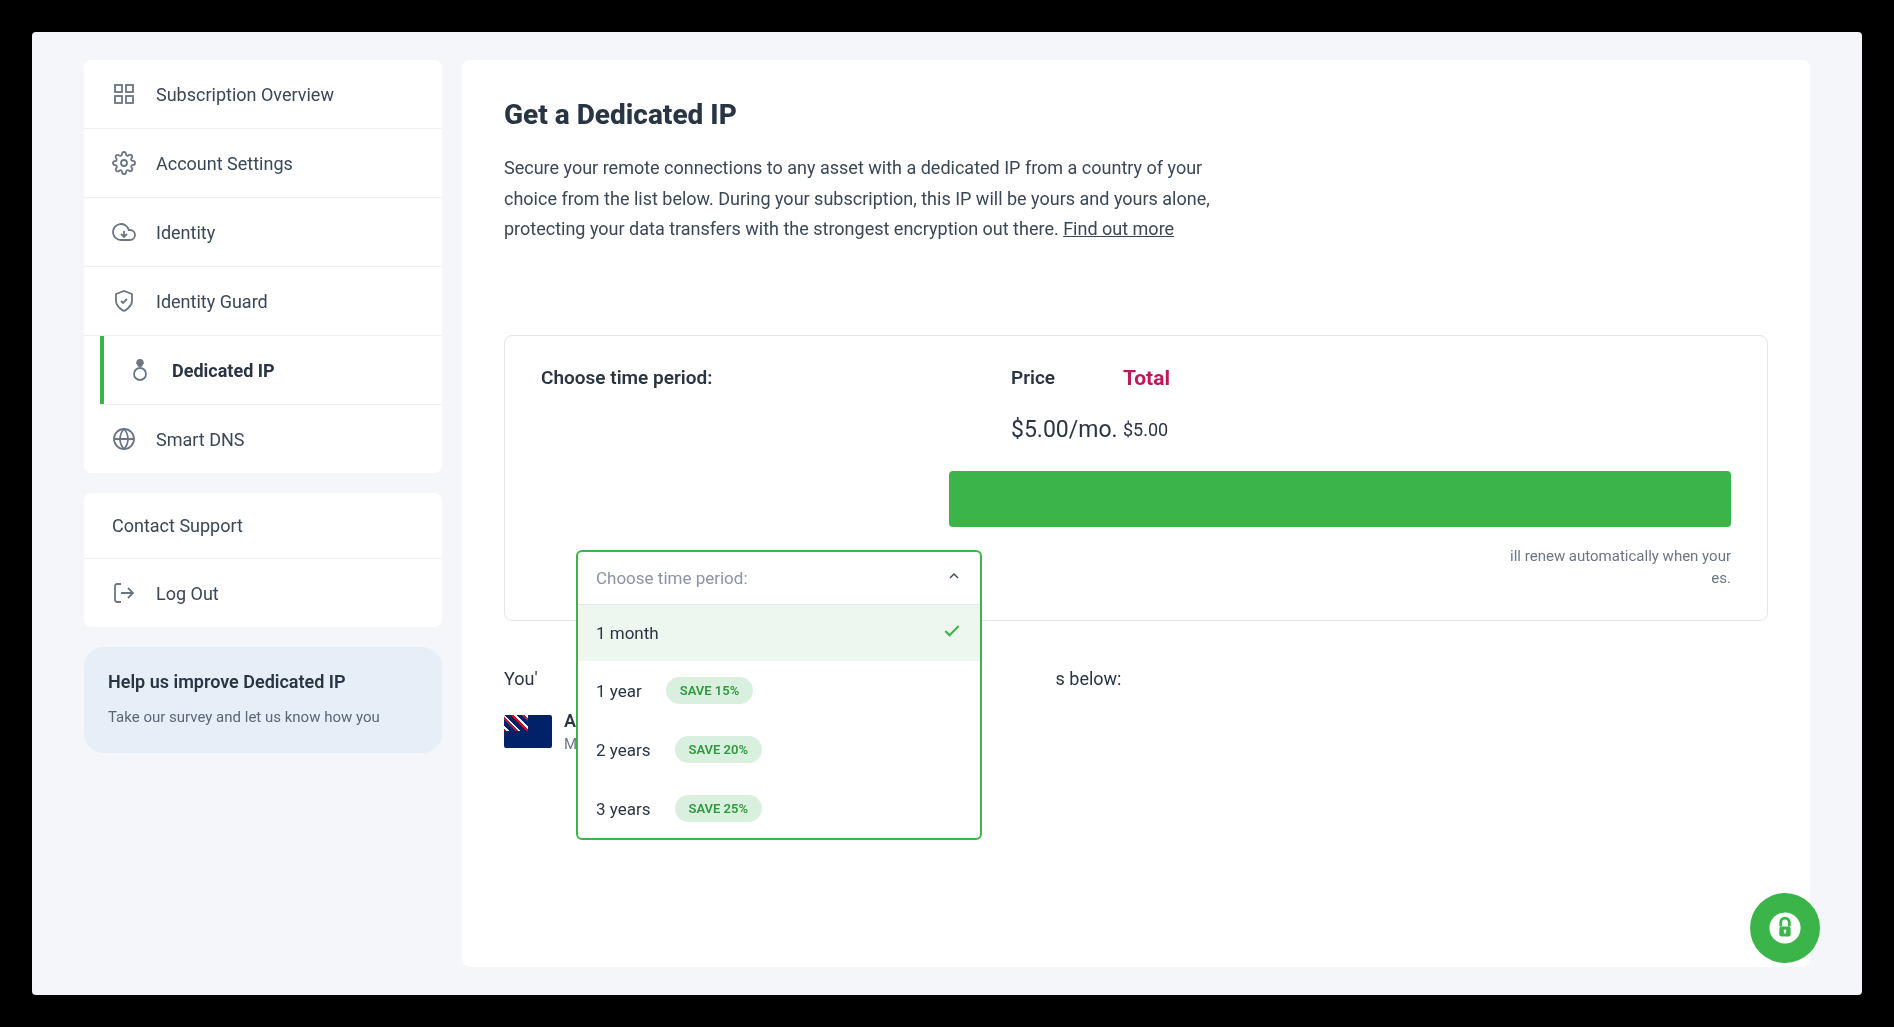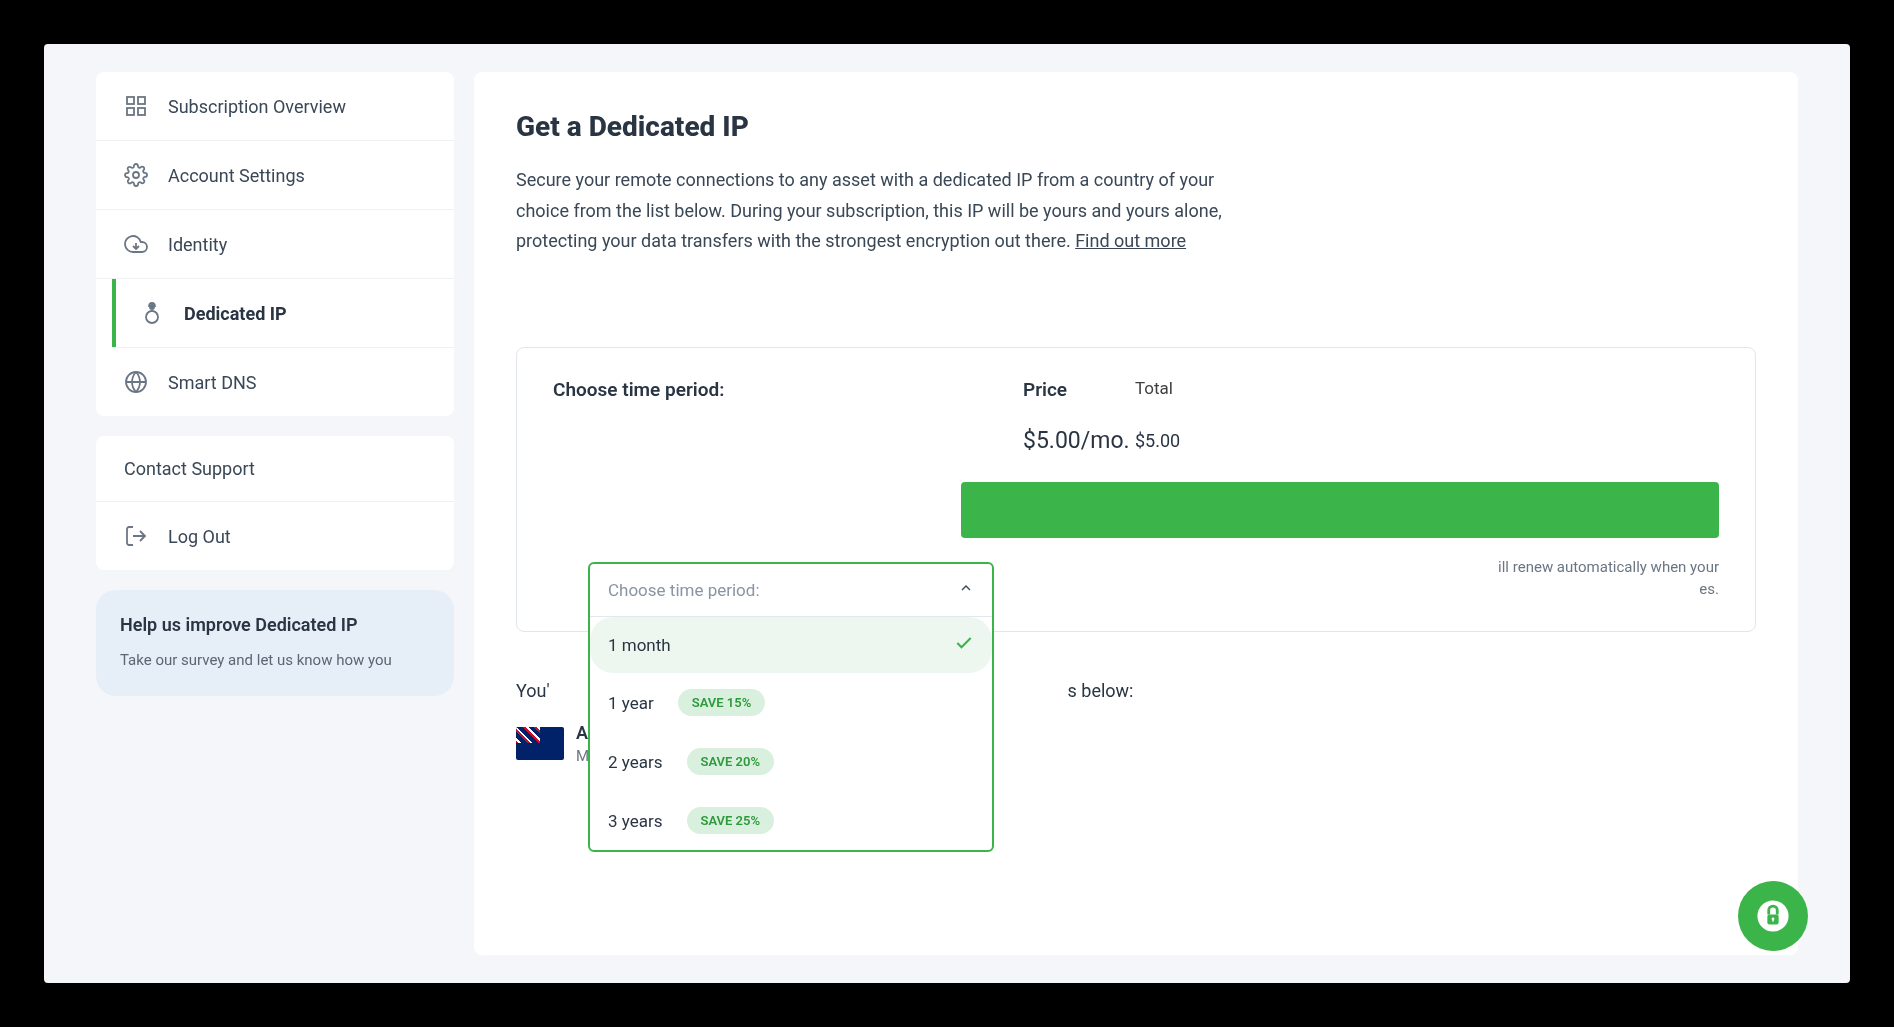--- a/index.html
+++ b/index.html
@@ -1,58 +1,58 @@
 <!DOCTYPE html>
 <html><head>
 <meta charset="utf-8">
 <style>
 * { box-sizing: border-box; margin: 0; padding: 0; }
 body { font-family: -apple-system, BlinkMacSystemFont, 'Segoe UI', Roboto, sans-serif; background: #000; }
-.outer { background: #000; padding: 44px; width: 1894px; height: 1027px; overflow: hidden; }
+.outer { background: #000; padding: 32px; width: 1894px; height: 1027px; overflow: hidden; }
 .inner { background: #f5f6fa; width: 100%; height: 100%; border-radius: 4px; padding: 28px 52px; display: flex; gap: 20px; overflow: hidden; position: relative; }
 .sidebar { width: 358px; display: flex; flex-direction: column; gap: 20px; }
 .nav-card { background: #fff; border-radius: 8px; overflow: hidden; }
 .nav-item { display: flex; align-items: center; gap: 20px; padding: 22px 28px; border-bottom: 1px solid #eef0f4; cursor: pointer; color: #3a4756; font-size: 18px; position: relative; }
 .nav-item:last-child { border-bottom: none; }
 .nav-item.active { font-weight: 700; color: #2a3543; margin-left: 16px; }
 .nav-item.active::before { content: ''; position: absolute; left: 0; top: 0; bottom: 0; width: 4px; background: #3bb54a; }
 .icon { width: 24px; height: 24px; display: inline-flex; align-items: center; justify-content: center; color: #6b7684; }
 .icon svg { width: 24px; height: 24px; stroke: currentColor; fill: none; stroke-width: 1.8; }
 .help-card { background: #e6eef7; border-radius: 20px; padding: 24px; }
 .help-title { font-size: 18px; color: #2a3543; font-weight: 600; margin-bottom: 14px; }
 .help-body { font-size: 15px; color: #5b6775; line-height: 1.5; }
 .main { flex: 1; background: #fff; border-radius: 8px; padding: 38px 42px; position: relative; overflow: hidden; }
 .page-title { font-size: 28px; font-weight: 800; color: #2a3543; margin-bottom: 22px; }
 .page-desc { font-size: 18px; color: #3a4756; line-height: 1.7; max-width: 720px; }
 .page-desc a { color: #3a4756; text-decoration: underline; }
 .period-box { margin-top: 90px; border: 1px solid #e2e6ed; border-radius: 8px; padding: 30px 36px; }
 .period-header { display: flex; margin-bottom: 26px; }
 .ph-left { width: 470px; font-size: 19px; font-weight: 600; color: #2a3543; }
 .ph-price { width: 112px; font-size: 19px; font-weight: 600; color: #2a3543; }
-.ph-total { font-size: 17px; font-weight: 400; color: #404040; }
+.ph-total { font-size: 21px; font-weight: 700; color: #be185d; }
 .period-values { display: flex; align-items: center; }
 .pv-left { width: 470px; }
 .pv-price { width: 112px; font-size: 23px; color: #2a3543; }
 .pv-total { font-size: 18px; color: #2a3543; }
 .cta-area { margin-top: 28px; display: flex; justify-content: flex-end; }
 .cta-button { background: #3bb54a; height: 56px; flex: 1; border-radius: 4px; margin-left: 408px; }
 .renew-note { margin-top: 18px; font-size: 15px; color: #6b7684; text-align: right; margin-left: 408px; line-height: 1.5; }
 .countries-intro { position: absolute; top: 570px; left: 0; font-size: 18px; color: #2a3543; }
 .countries-list { position: absolute; top: 612px; left: 0; display: flex; align-items: center; gap: 12px; }
 .flag { width: 48px; height: 33px; background: linear-gradient(to bottom, #012169 50%, #012169 50%); position: relative; border-radius: 2px; overflow: hidden; }
 .flag-au { background: #012169; }
 .flag-au::before { content: ''; position: absolute; top: 0; left: 0; width: 24px; height: 16px; background: repeating-linear-gradient(45deg, #c8102e 0 2px, #fff 2px 4px, #012169 4px 8px); }
 .country-info .country-name { font-size: 18px; font-weight: 600; color: #2a3543; }
 .country-info .country-cities { font-size: 15px; color: #6b7684; margin-top: 4px; }
 .dropdown { position: absolute; top: 452px; left: 72px; width: 406px; background: #fff; border: 2px solid #3bb54a; border-radius: 6px; z-index: 10; }
 .dropdown-header { display: flex; align-items: center; justify-content: space-between; padding: 16px 18px; border-bottom: 1px solid #e2e6ed; }
 .dropdown-placeholder { color: #8a94a3; font-size: 17px; }
 .dropdown-chevron { color: #3a4756; }
 .dropdown-option { display: flex; align-items: center; justify-content: space-between; padding: 16px 18px; cursor: pointer; font-size: 17px; color: #2a3543; }
-.dropdown-option.selected { background: #eef7ef; border-radius: 23px; }
+.dropdown-option.selected { background: #eef7ef; }
 .dropdown-option .badge { background: #d9f0de; color: #2e9a3c; font-size: 13px; font-weight: 600; padding: 6px 14px; border-radius: 20px; margin-left: 12px; }
 .dropdown-option .opt-left { display: flex; align-items: center; gap: 12px; }
 .check-icon { color: #3bb54a; }
 .fab { position: absolute; right: 42px; bottom: 32px; width: 70px; height: 70px; background: #3bb54a; border-radius: 50%; display: flex; align-items: center; justify-content: center; }
 .fab svg { width: 34px; height: 34px; }
 .main-inner-rel { position: relative; height: 100%; }
 </style>
 </head>
 <body>
 
@@ -83,20 +83,29 @@
         </div>
         <div class="nav-item">
           <span class="icon">
             <svg viewBox="0 0 24 24">
                 <path d="M18 10h-1.26A8 8 0 1 0 9 20h9a5 5 0 0 0 0-10z"></path>
                 <path d="M12 11v6M9 14l3 3 3-3"></path>
               </svg>
           </span>
           <span>Identity</span>
         </div>
+        <div class="nav-item">
+          <span class="icon">
+            <svg viewBox="0 0 24 24">
+                <path d="M12 22s8-4 8-10V5l-8-3-8 3v7c0 6 8 10 8 10z"></path>
+                <path d="M9 12l2 2 4-4"></path>
+              </svg>
+          </span>
+          <span>Identity Guard</span>
+        </div>
         <div class="nav-item active">
           <span class="icon">
             <svg viewBox="0 0 24 24">
                 <circle cx="12" cy="16" r="6"></circle>
                 <path d="M12 2v4M12 2c-2 0-3 2-3 4M12 2c2 0 3 2 3 4"></path>
                 <circle cx="12" cy="6" r="2" fill="currentColor"></circle>
               </svg>
           </span>
           <span>Dedicated IP</span>
         </div>

